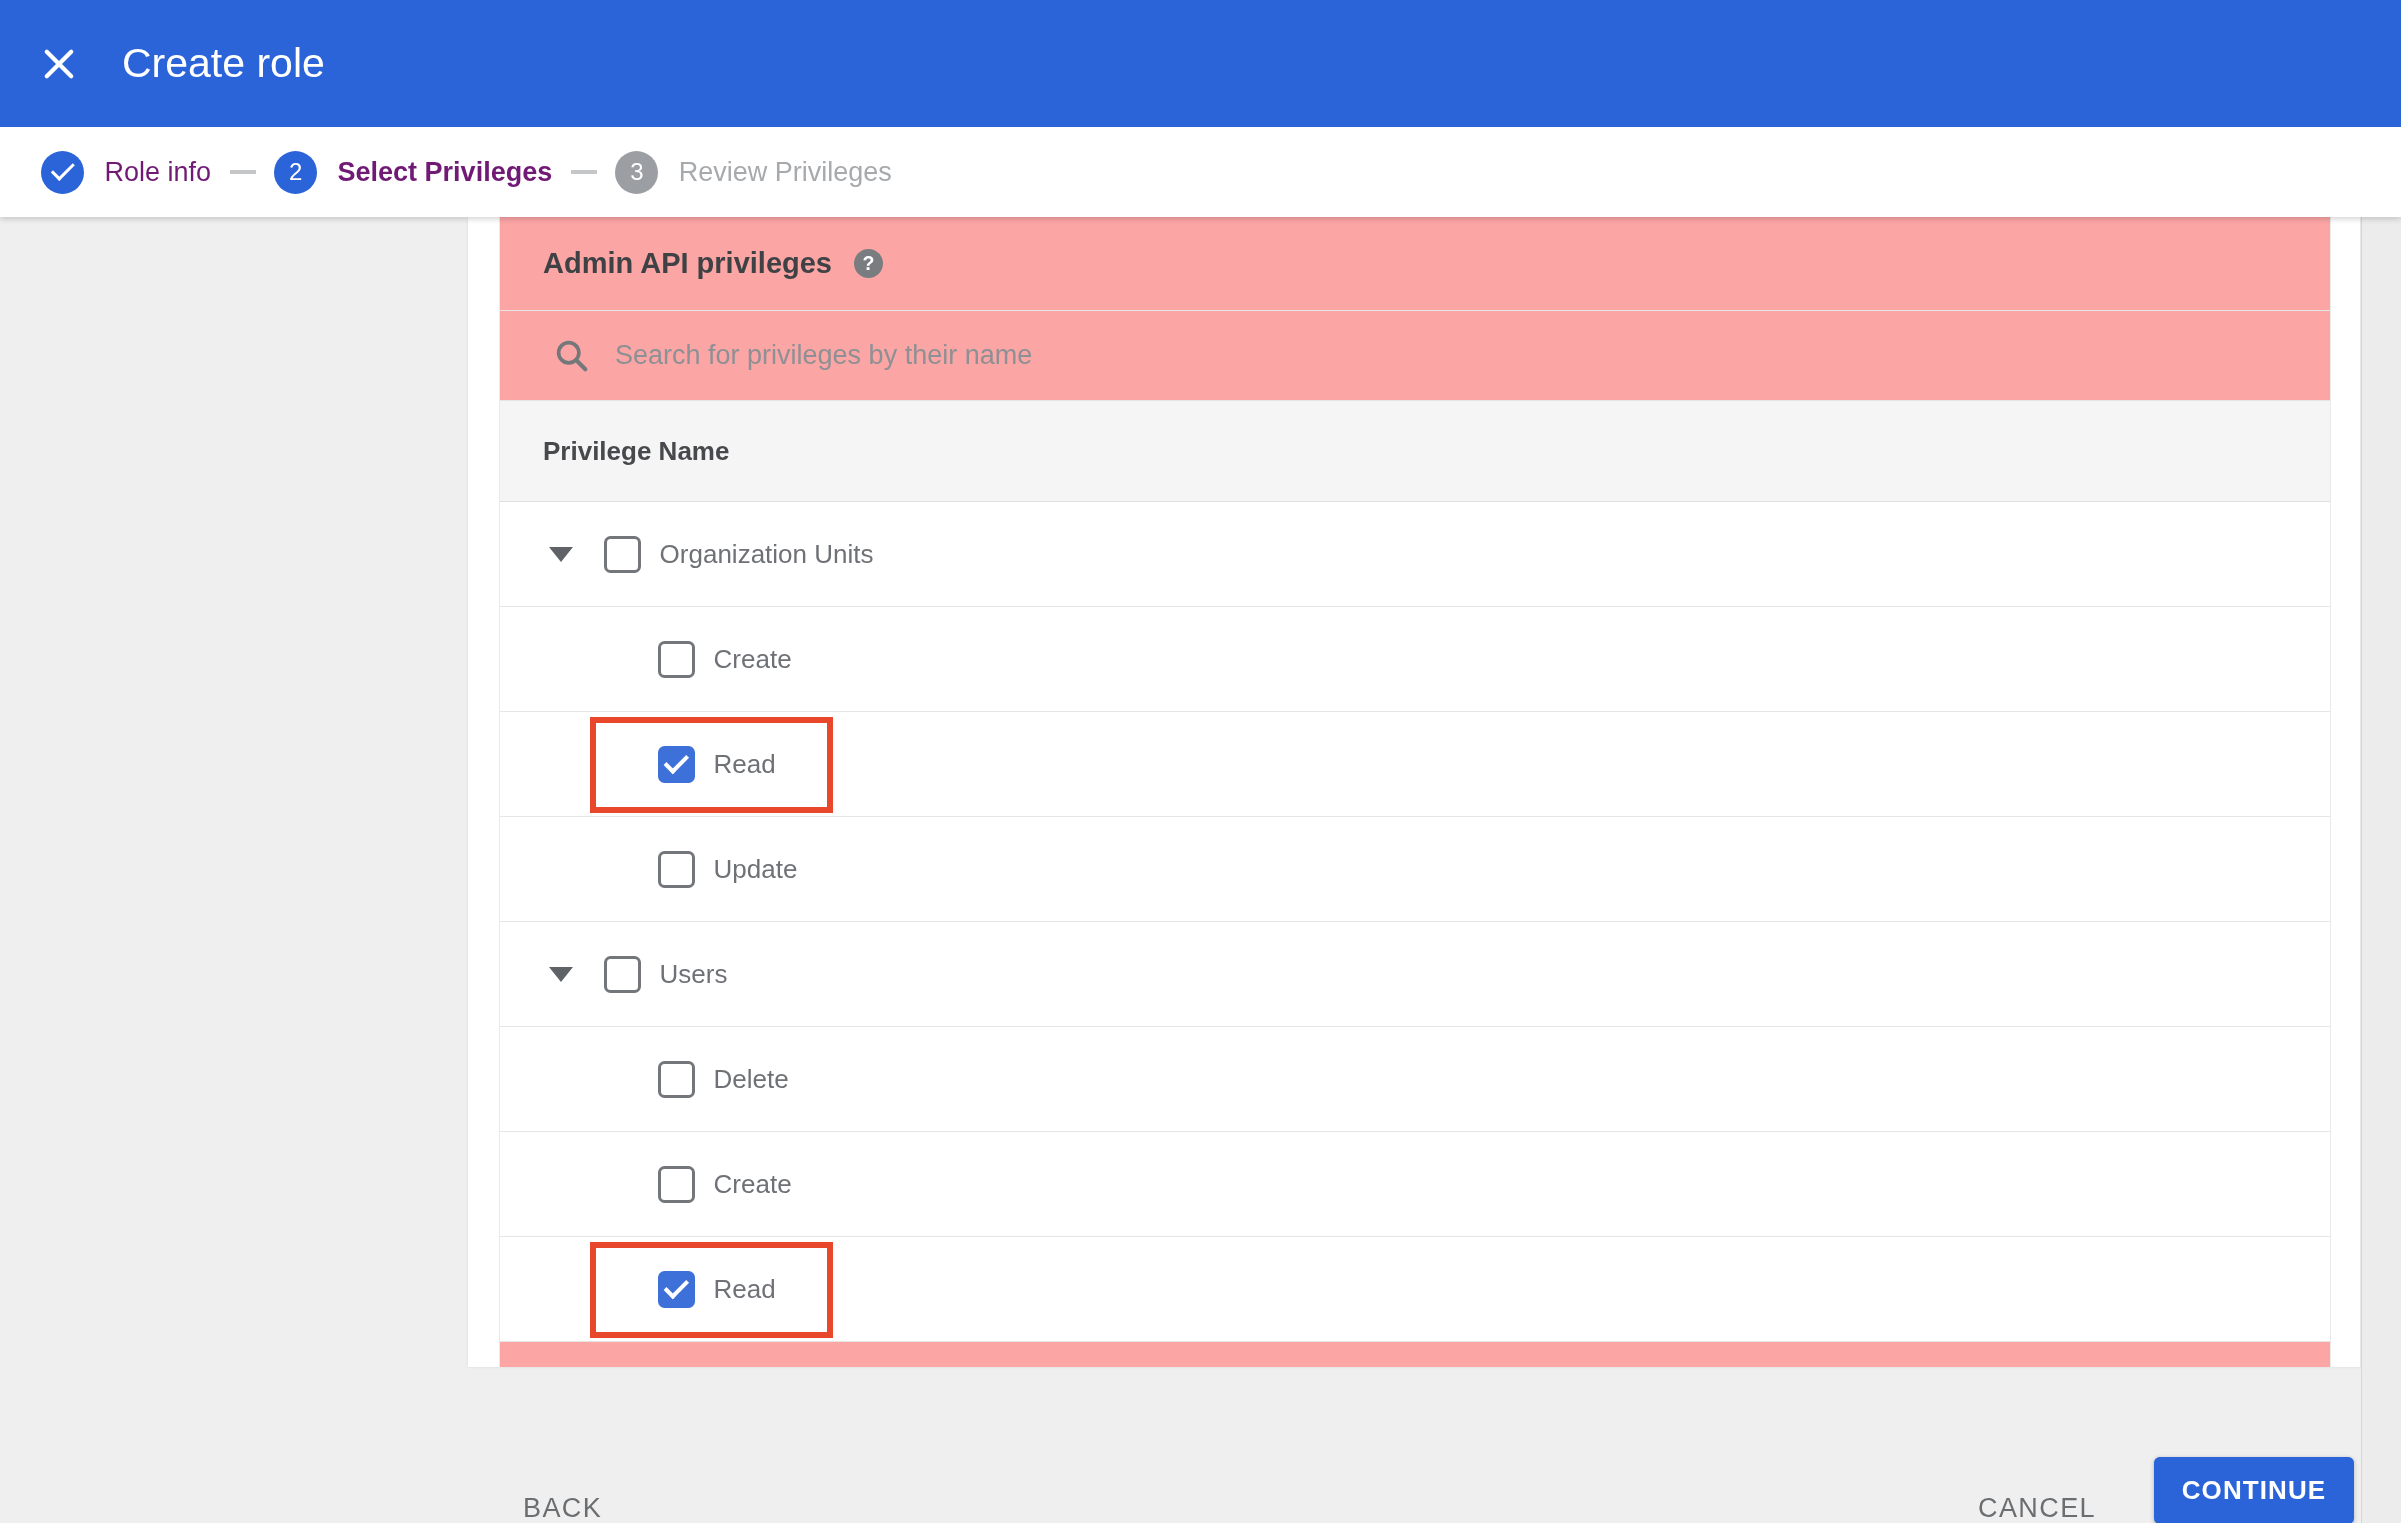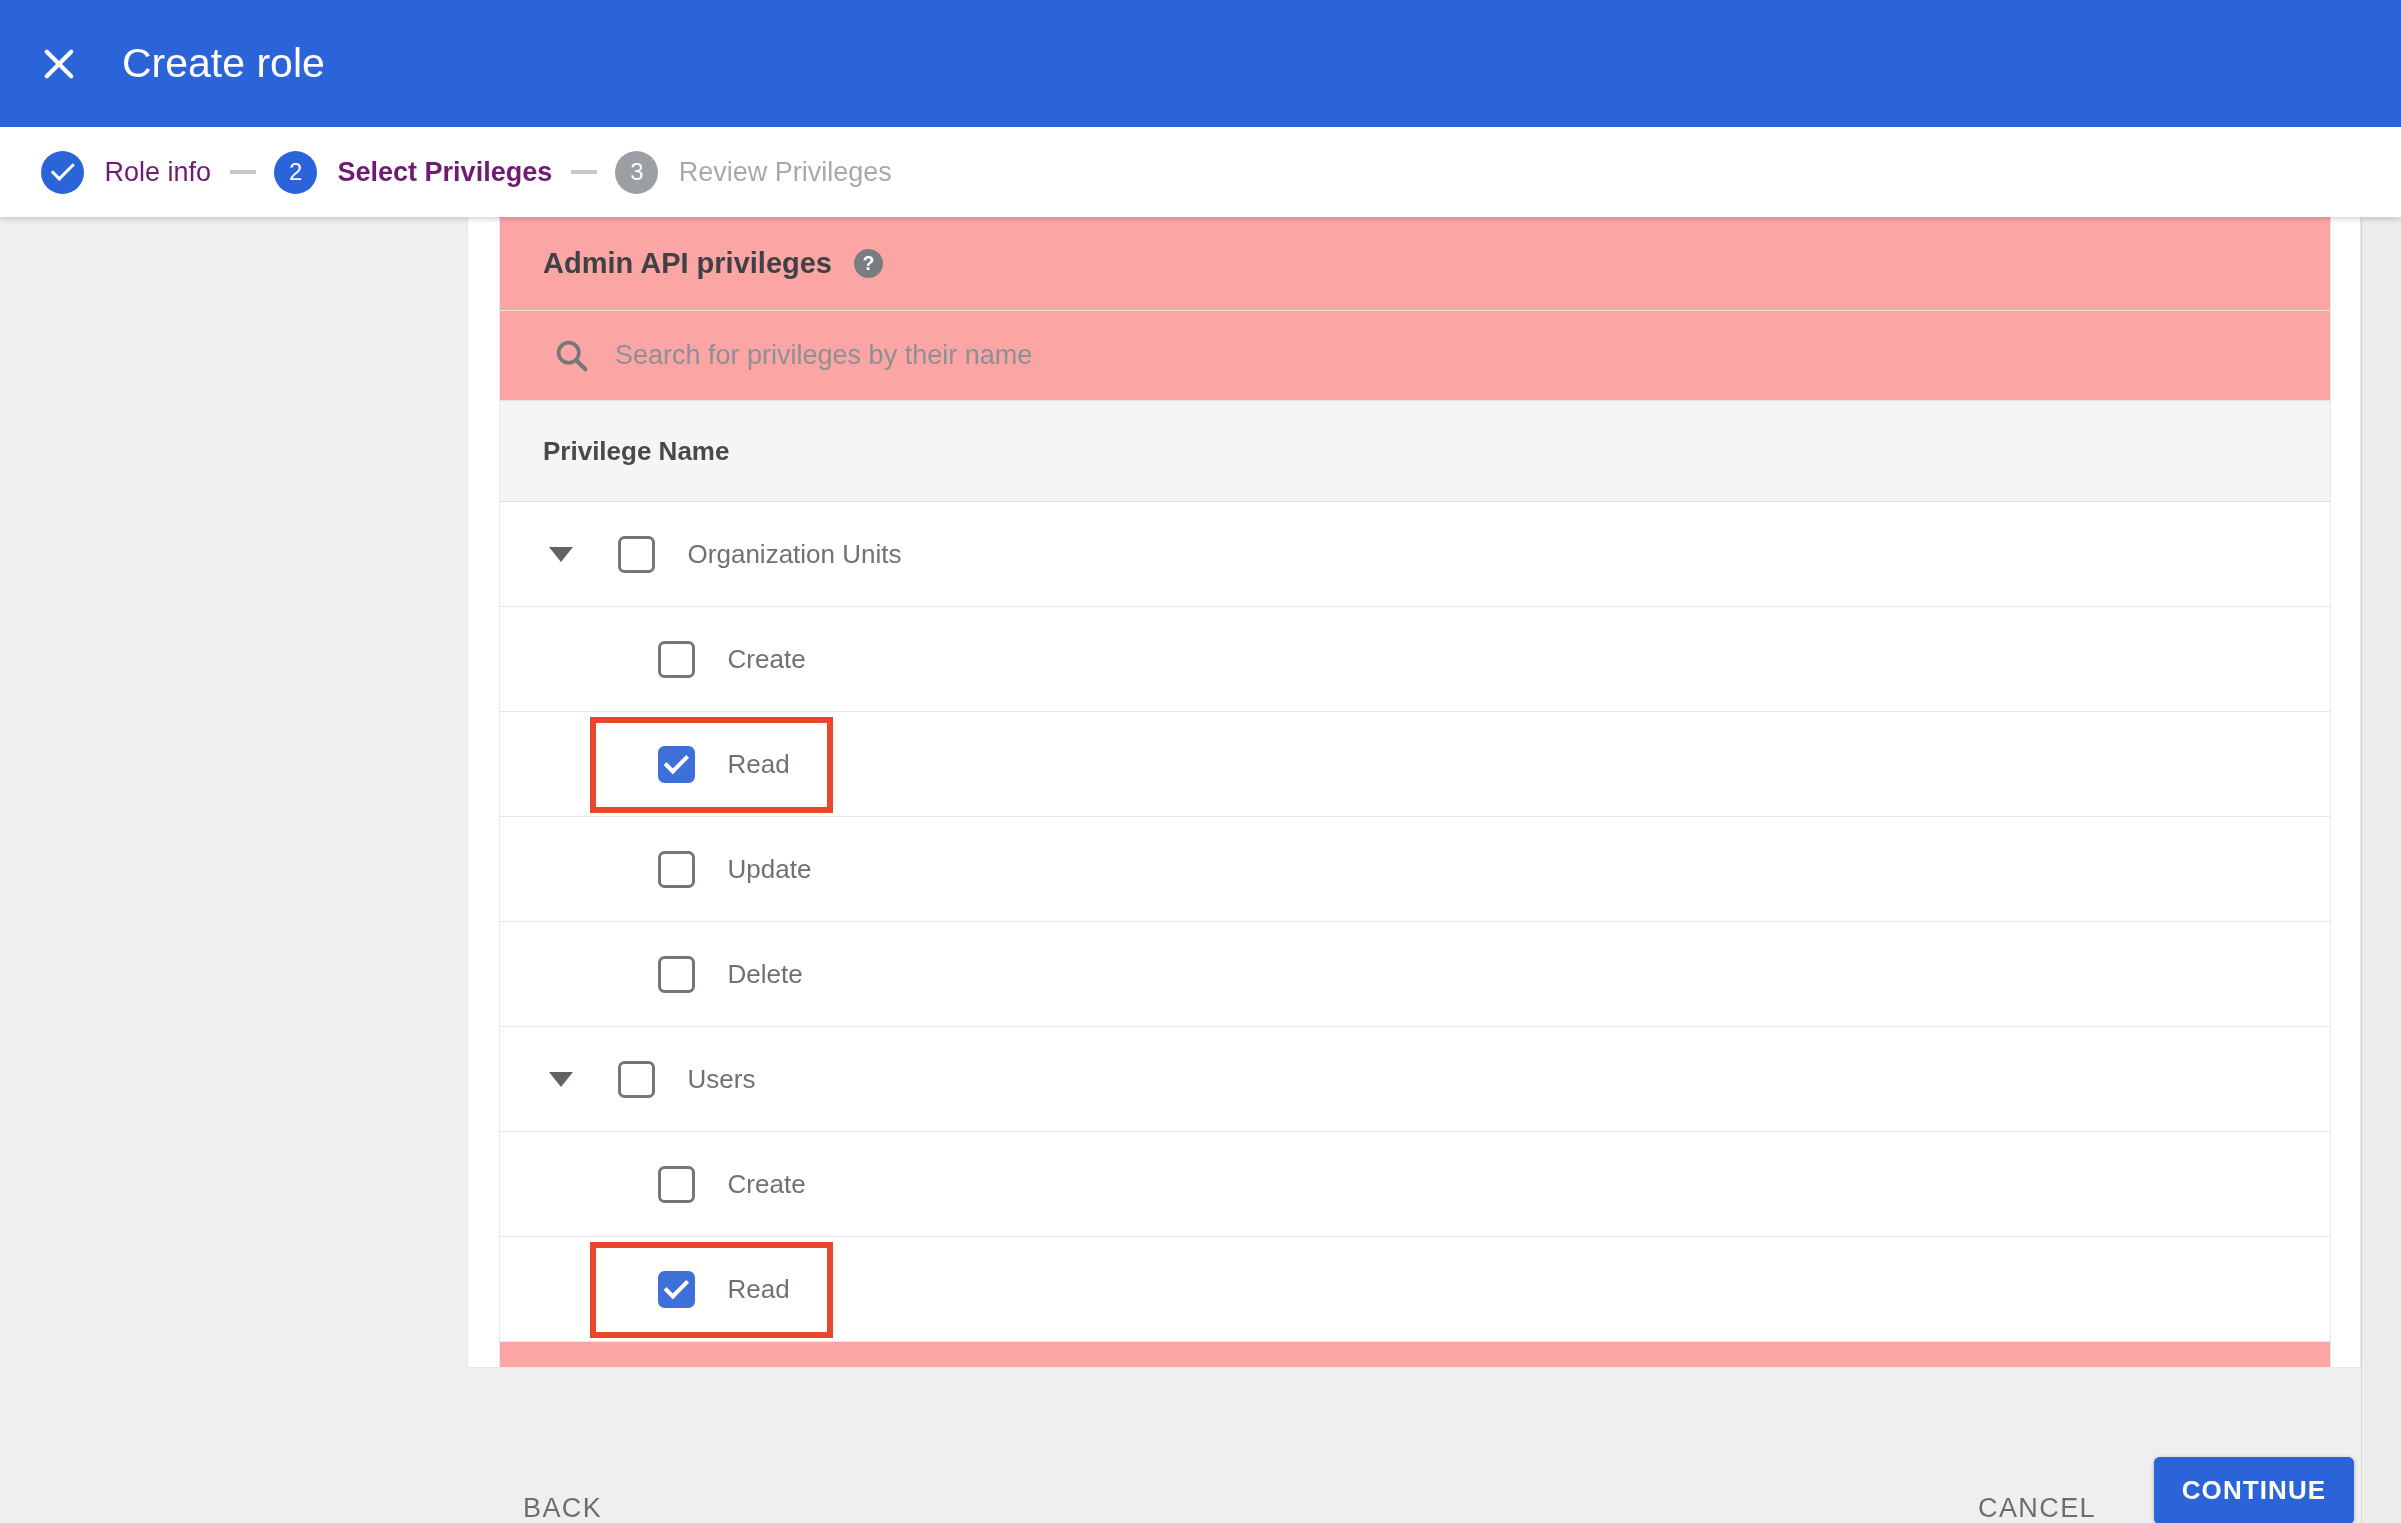--- a/index.html
+++ b/index.html
@@ -46,21 +46,21 @@
   .search-row{height:89px;display:flex;align-items:center;border-bottom:1.9px solid #e4e4e4;}
   .search-icon{margin-left:54px;display:flex;flex:none;}
   .search-input{margin-left:24px;flex:1;border:none;outline:none;background:transparent;
     font-size:27px;color:#5f6368;font-family:inherit;}
   .search-input::placeholder{color:#8d9094;opacity:1;}
   .table-header{height:100px;background:#f5f5f5;display:flex;align-items:center;
     border-bottom:1.9px solid #e0e0e0;}
   .table-header-label{margin-left:43px;font-size:26px;font-weight:bold;color:#47494c;}
   
   .row{height:105px;position:relative;display:flex;align-items:center;
-    border-bottom:1.9px solid #e6e6e6;box-sizing:border-box;background:#fff;gap:14px;}
+    border-bottom:1.9px solid #e6e6e6;box-sizing:border-box;background:#fff;}
   .tri{width:0;height:0;border-left:12px solid transparent;border-right:12px solid transparent;
     border-top:15px solid #5f6368;margin-left:49px;flex:none;cursor:pointer;}
   .cbox{width:37px;height:37px;box-sizing:border-box;border:3.7px solid #73767a;border-radius:6.5px;
     background:#fff;flex:none;cursor:pointer;}
   .group-row .cbox{margin-left:31px;}
   .child-row .cbox{margin-left:158px;}
   .cbox.checked{border:none;background:#3e70d9;display:flex;align-items:center;justify-content:center;}
   .cbox.checked::after{content:"";width:18.6px;height:9.3px;border-left:4.6px solid #fff;
     border-bottom:4.6px solid #fff;transform:rotate(-45deg);margin-bottom:5.6px;}
   .row-label{margin-left:18.6px;font-size:26px;color:#6e7175;cursor:default;}
@@ -146,28 +146,28 @@
         </div>
         <div class="row child-row">
           <span class="hl"></span>
           <span class="cbox checked"></span>
           <span class="row-label">Read</span>
         </div>
         <div class="row child-row">
           <span class="cbox"></span>
           <span class="row-label">Update</span>
         </div>
-        <div class="row child-row">
-          <span class="cbox"></span>
-          <span class="row-label">Delete</span>
-        </div>
         <div class="row group-row">
           <span class="tri"></span>
           <span class="cbox"></span>
           <span class="row-label">Users</span>
+        </div>
+        <div class="row child-row">
+          <span class="cbox"></span>
+          <span class="row-label">Delete</span>
         </div>
         <div class="row child-row">
           <span class="cbox"></span>
           <span class="row-label">Create</span>
         </div>
         <div class="row child-row">
           <span class="hl"></span>
           <span class="cbox checked"></span>
           <span class="row-label">Read</span>
         </div>

